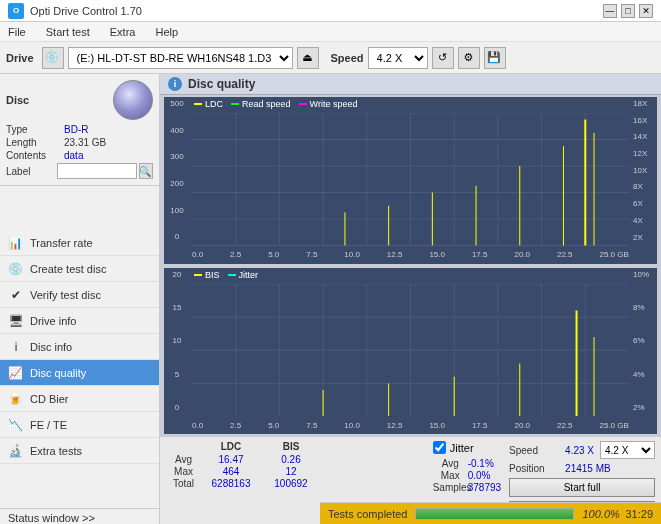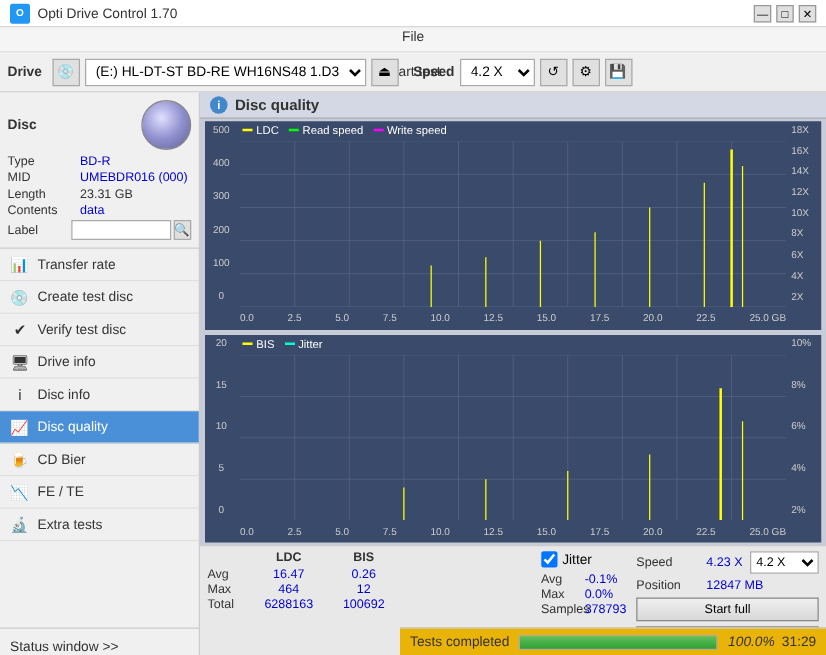--- a/index.html
+++ b/index.html
@@ -47,21 +47,20 @@
 
     
     #menubar {
       background: #f5f5f5;
       height: 20px;
       display: flex;
       align-items: center;
       padding: 0 4px;
       border-bottom: 1px solid #ddd;
       gap: 12px;
-      flex-direction: column;
     }
     .menu-item {
       font-size: 11px;
       color: #333;
       cursor: pointer;
       padding: 2px 4px;
     }
 
     
     #toolbar {
@@ -107,20 +106,21 @@
     }
 
     
     #sidebar {
       width: 160px;
       background: #f0f0f0;
       border-right: 1px solid #ccc;
       display: flex;
       flex-direction: column;
       flex-shrink: 0;
+      gap: 44px;
     }
 
     
     #disc-panel {
       padding: 6px;
       border-bottom: 1px solid #ccc;
     }
     #disc-header {
       display: flex;
       align-items: center;
@@ -371,20 +371,21 @@
     }
     .stats-row {
       display: flex;
       align-items: center;
       margin-bottom: 1px;
     }
     .stats-row-label {
       width: 35px;
       font-size: 10px;
       color: #333;
+      text-align: center;
     }
     .stats-val {
       width: 60px;
       font-size: 10px;
       color: #0000cc;
       text-align: center;
     }
 
     .jitter-section {
       display: flex;
@@ -478,24 +479,20 @@
     <div id="disc-panel">
       <div id="disc-header">
         <span class="disc-title">Disc</span>
         <div class="disc-icon"></div>
       </div>
       <div class="disc-info-row">
         <span class="disc-info-label">Type</span>
         <span class="disc-info-value">BD-R</span>
       </div>
       <div class="disc-info-row">
-        <span class="disc-info-label">MID</span>
-        <span class="disc-info-value">UMEBDR016 (000)</span>
-      </div>
-      <div class="disc-info-row">
         <span class="disc-info-label">Length</span>
         <span class="disc-info-value black">23.31 GB</span>
       </div>
       <div class="disc-info-row">
         <span class="disc-info-label">Contents</span>
         <span class="disc-info-value">data</span>
       </div>
       <div id="label-row">
         <span class="disc-info-label">Label</span>
         <input id="label-input" class="" type="text" style="">
@@ -770,21 +767,21 @@
         <div class="speed-section">
           <div class="speed-info-row">
             <span class="speed-info-label">Speed</span>
             <span class="speed-info-val">4.23 X</span>
             <select class="speed-select-small">
               <option>4.2 X</option>
             </select>
           </div>
           <div class="speed-info-row">
             <span class="speed-info-label">Position</span>
-            <span class="speed-info-val">12847 MB</span>
+            <span class="speed-info-val">21415 MB</span>
           </div>
           <button class="btn-start">Start full</button>
           <button class="btn-start">Start part</button>
         </div>
 
       </div>
 
       <div id="statusbar">
         <span id="status-text">Tests completed</span>
         <div id="progress-bar-container">

